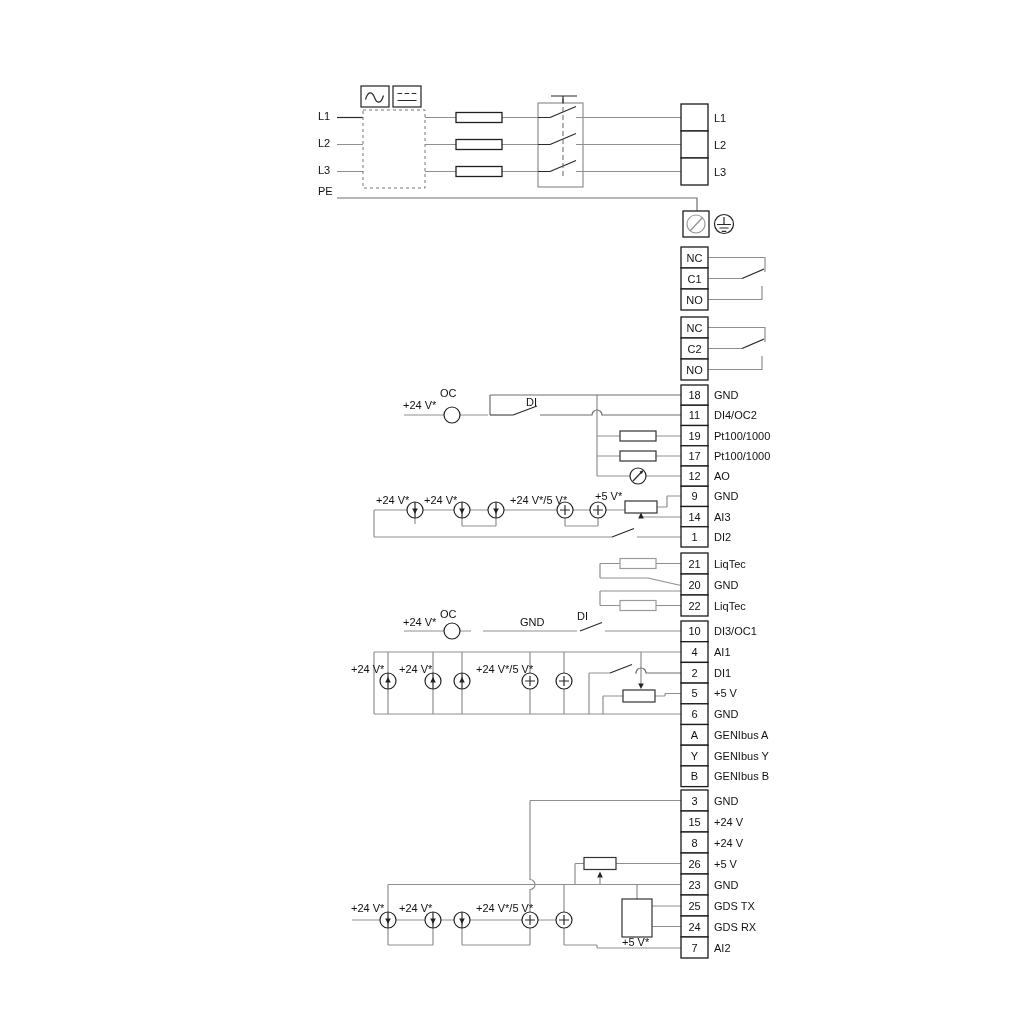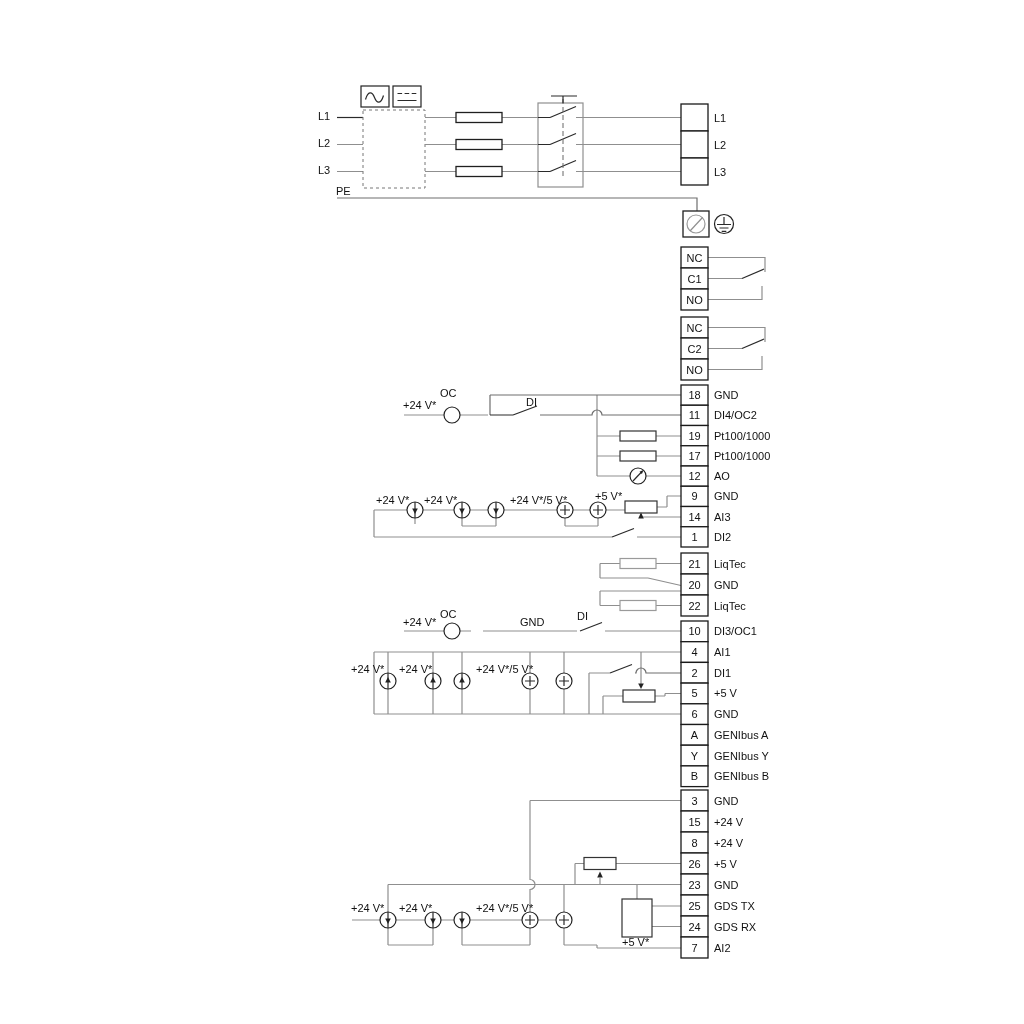--- a/index.html
+++ b/index.html
@@ -311,21 +311,21 @@
           <rect x="681" y="937" width="27" height="21" class="term"></rect>
           <text x="694.5" y="951.5" text-anchor="middle" class="tnum">7</text>
           <text x="714" y="951.5" class="tlab">AI2</text>
         </g>
       </g>
 </svg>
 
 <span class="ann" style="left:318px;top:111px">L1</span>
 <span class="ann" style="left:318px;top:138px">L2</span>
 <span class="ann" style="left:318px;top:165px">L3</span>
-<span class="ann" style="left:336px;top:186px">PE</span>
+<span class="ann" style="left:318px;top:186px">PE</span>
 
 <span class="ann" style="left:403px;top:400px">+24 V*</span>
 <span class="ann" style="left:440px;top:388px">OC</span>
 <span class="ann" style="left:526px;top:397px">DI</span>
 
 <span class="ann" style="left:376px;top:495px">+24 V*</span>
 <span class="ann" style="left:424px;top:495px">+24 V*</span>
 <span class="ann" style="left:510px;top:495px">+24 V*/5 V*</span>
 <span class="ann" style="left:595px;top:491px">+5 V*</span>
 

